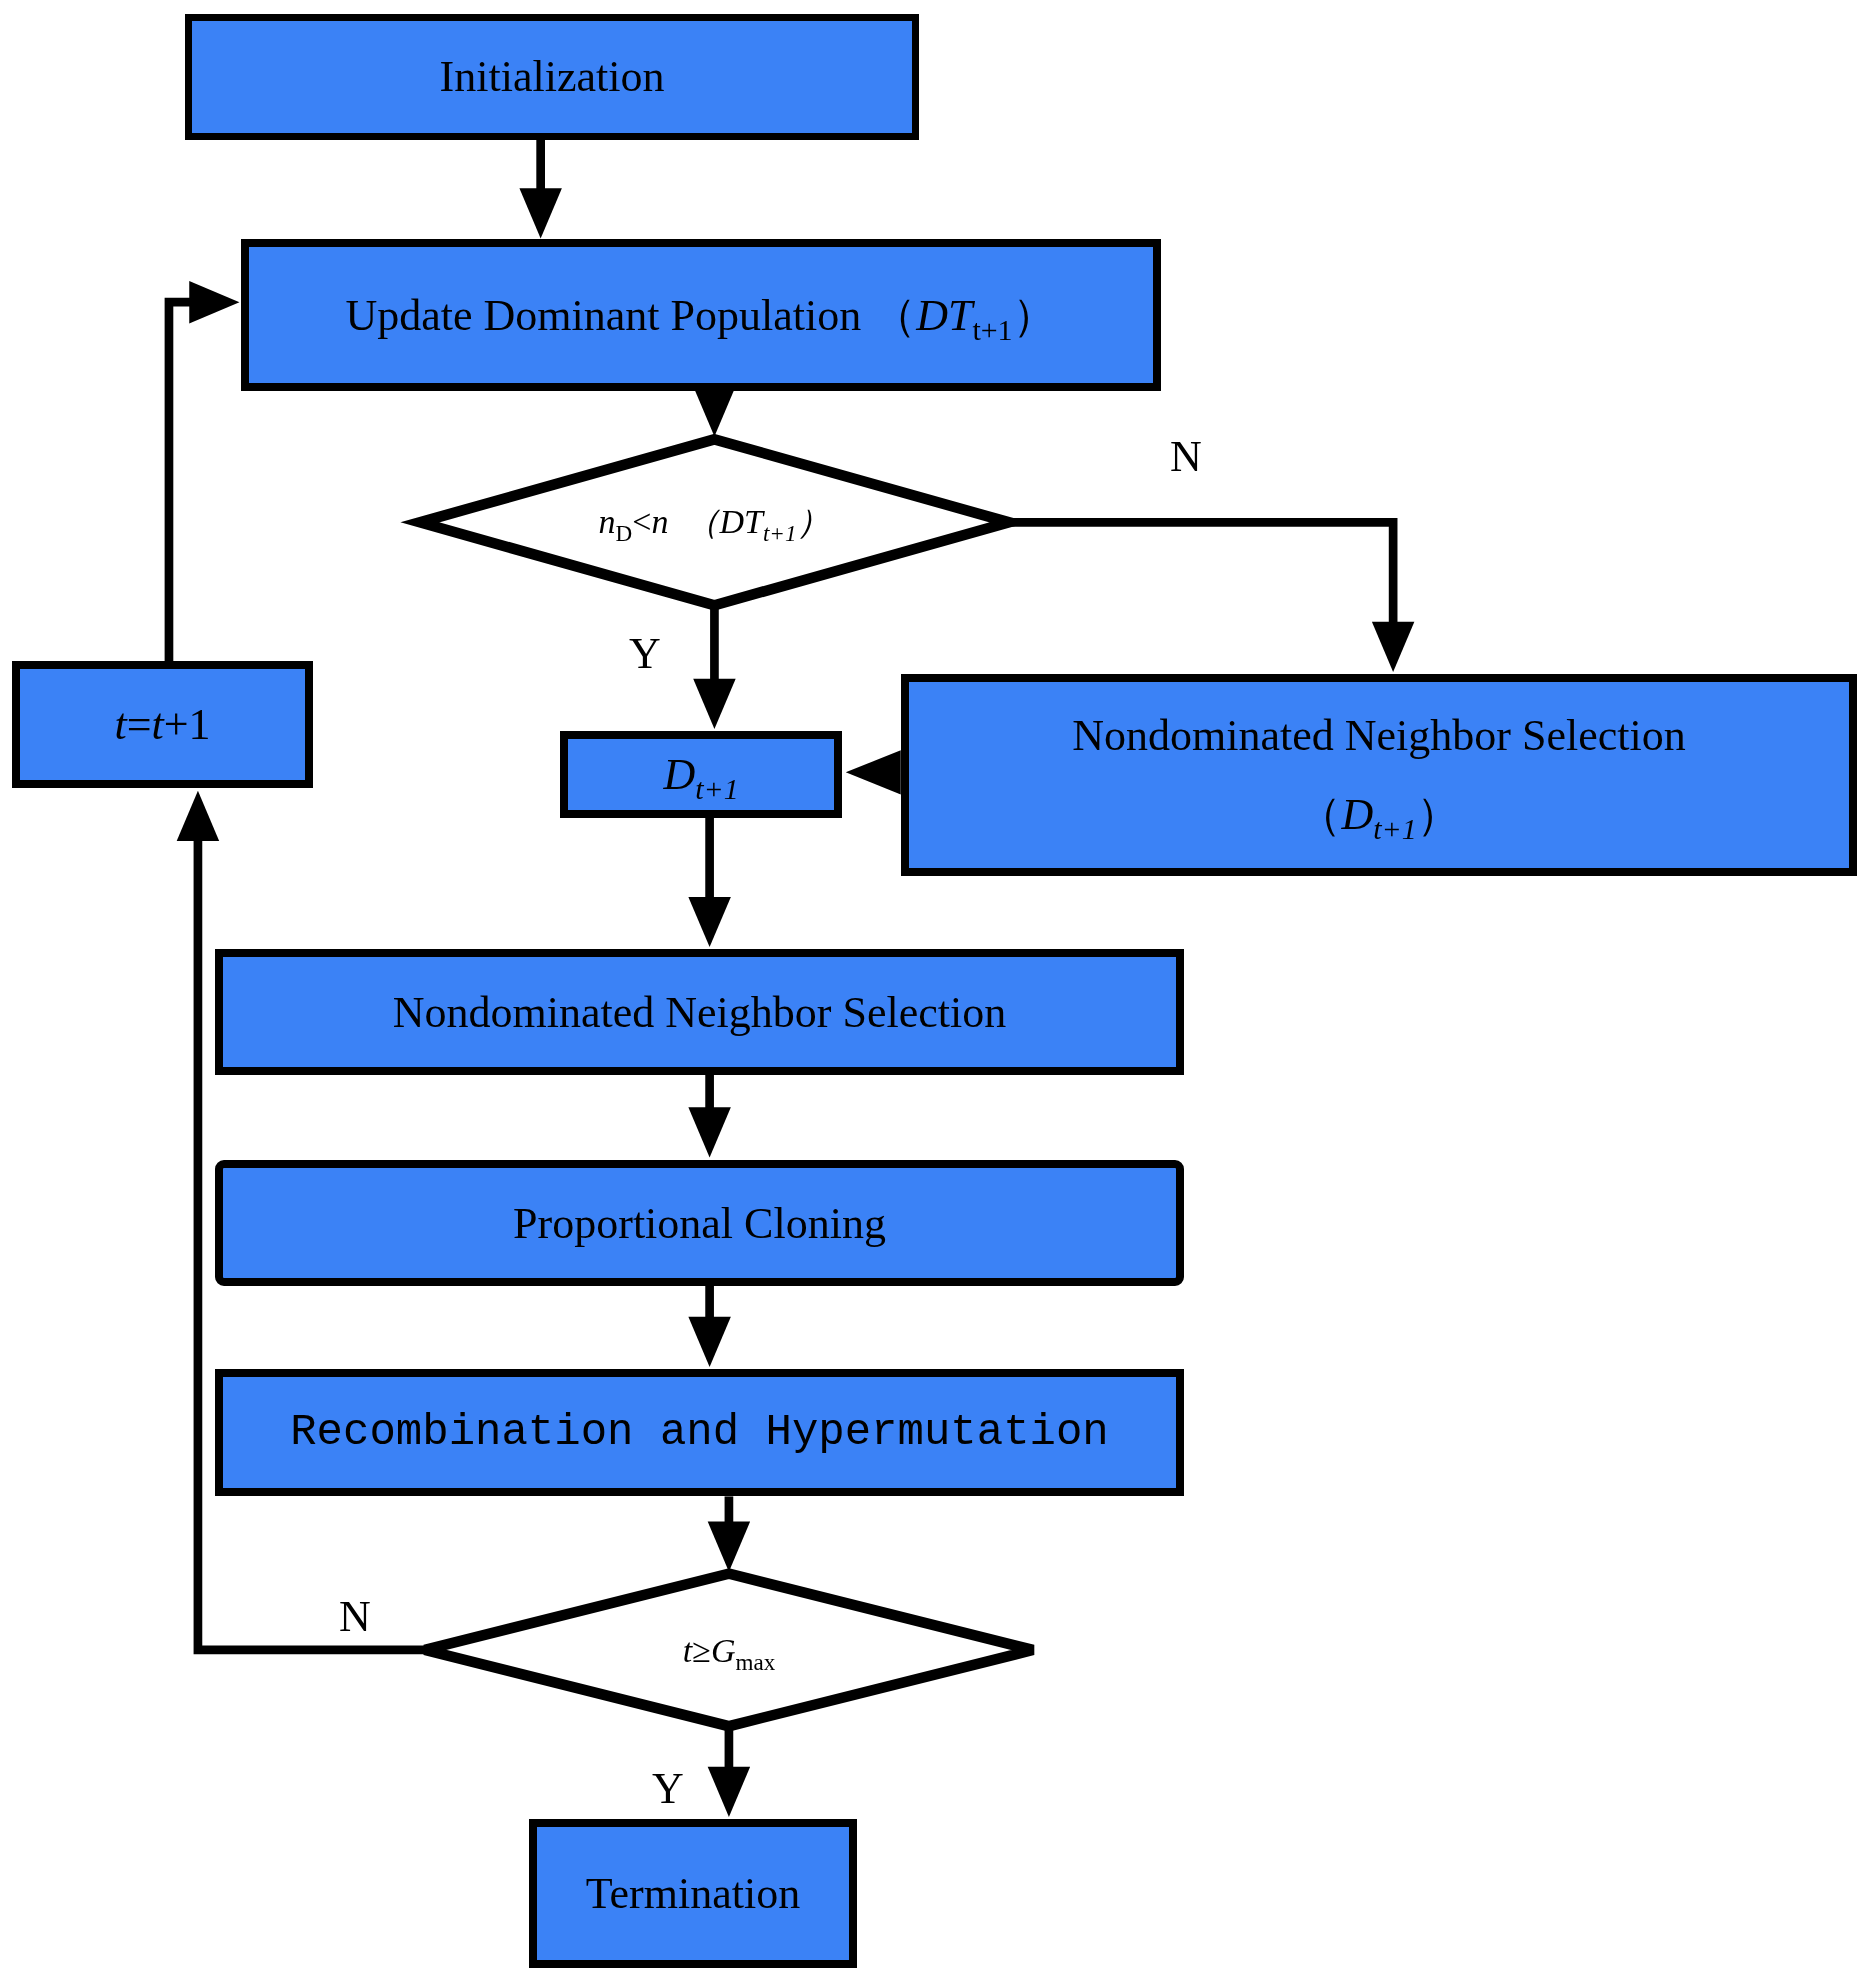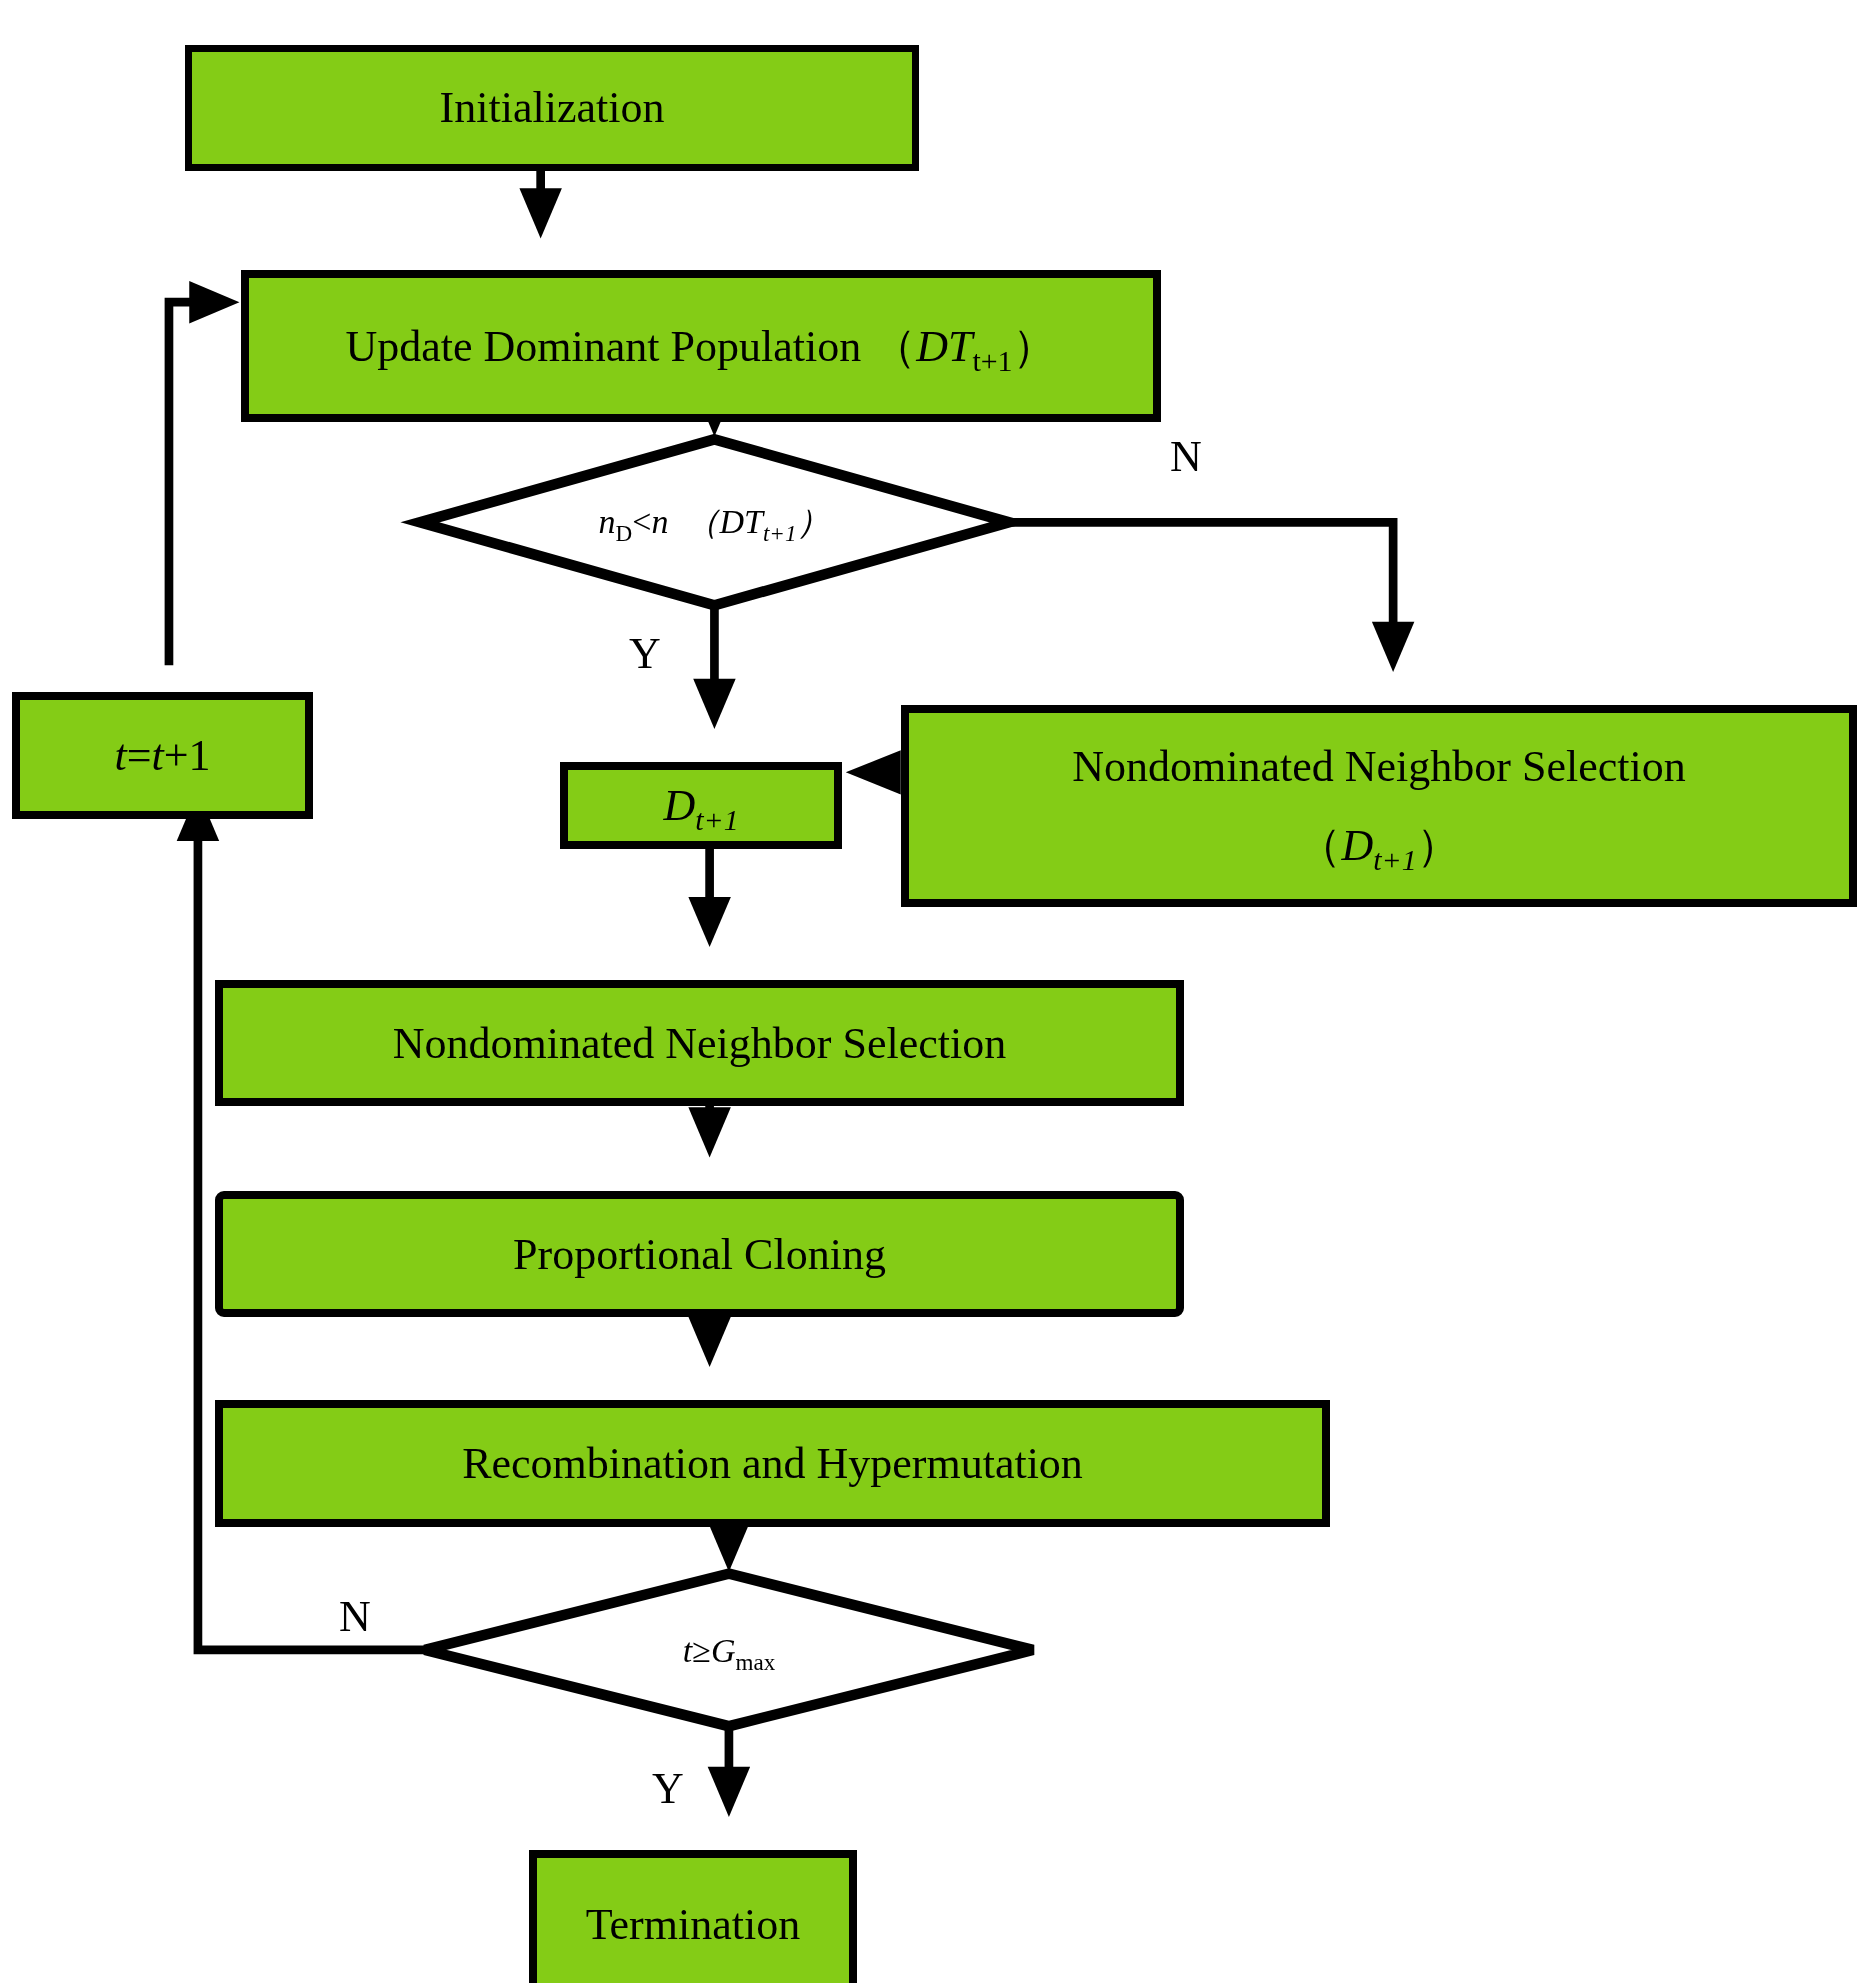--- a/index.html
+++ b/index.html
@@ -19,29 +19,28 @@
     position: absolute;
     left: 0; top: 0;
     width: 1872px;
     height: 1983px;
     z-index: 0;
   }
   .node {
     position: absolute;
     box-sizing: border-box;
     border: 8.7px solid #000000;
-    background: #84cc16;
+    background: #3b82f6;
     display: flex;
     align-items: center;
     justify-content: center;
     text-align: center;
     font-size: 44px;
     line-height: 1.25;
     z-index: 2;
-    margin-top: 31px;
   }
   .node.thin { border-width: 7.7px; }
   .diamond-text {
     position: absolute;
     display: flex;
     align-items: center;
     justify-content: center;
     text-align: center;
     font-size: 34px;
     z-index: 2;
@@ -150,21 +149,21 @@
   </div>
 
   <div class="node" style="left:215px; top:949px; width:969px; height:126px;">
     <span>Nondominated Neighbor Selection</span>
   </div>
 
   <div class="node" style="left:215px; top:1160px; width:969px; height:126px;border-radius:9px;">
     <span>Proportional Cloning</span>
   </div>
 
-  <div class="node" style="left:215px; top:1369px; width:1115px; height:127px;">
+  <div class="node" style="left:215px; top:1369px; width:969px; height:127px;font-family:Liberation Mono, monospace;">
     <span>Recombination and Hypermutation</span>
   </div>
 
   <div class="diamond-text" style="left:425px; top:1574px; width:608px; height:153px;">
     <span><span class="it">t</span><span>≥</span><span class="it">G</span><sub>max</sub></span>
   </div>
 
   <div class="node" style="left:12px; top:661px; width:301px; height:127px;">
     <span><span class="it">t</span><span>=</span><span class="it">t</span><span>+1</span></span>
   </div>

